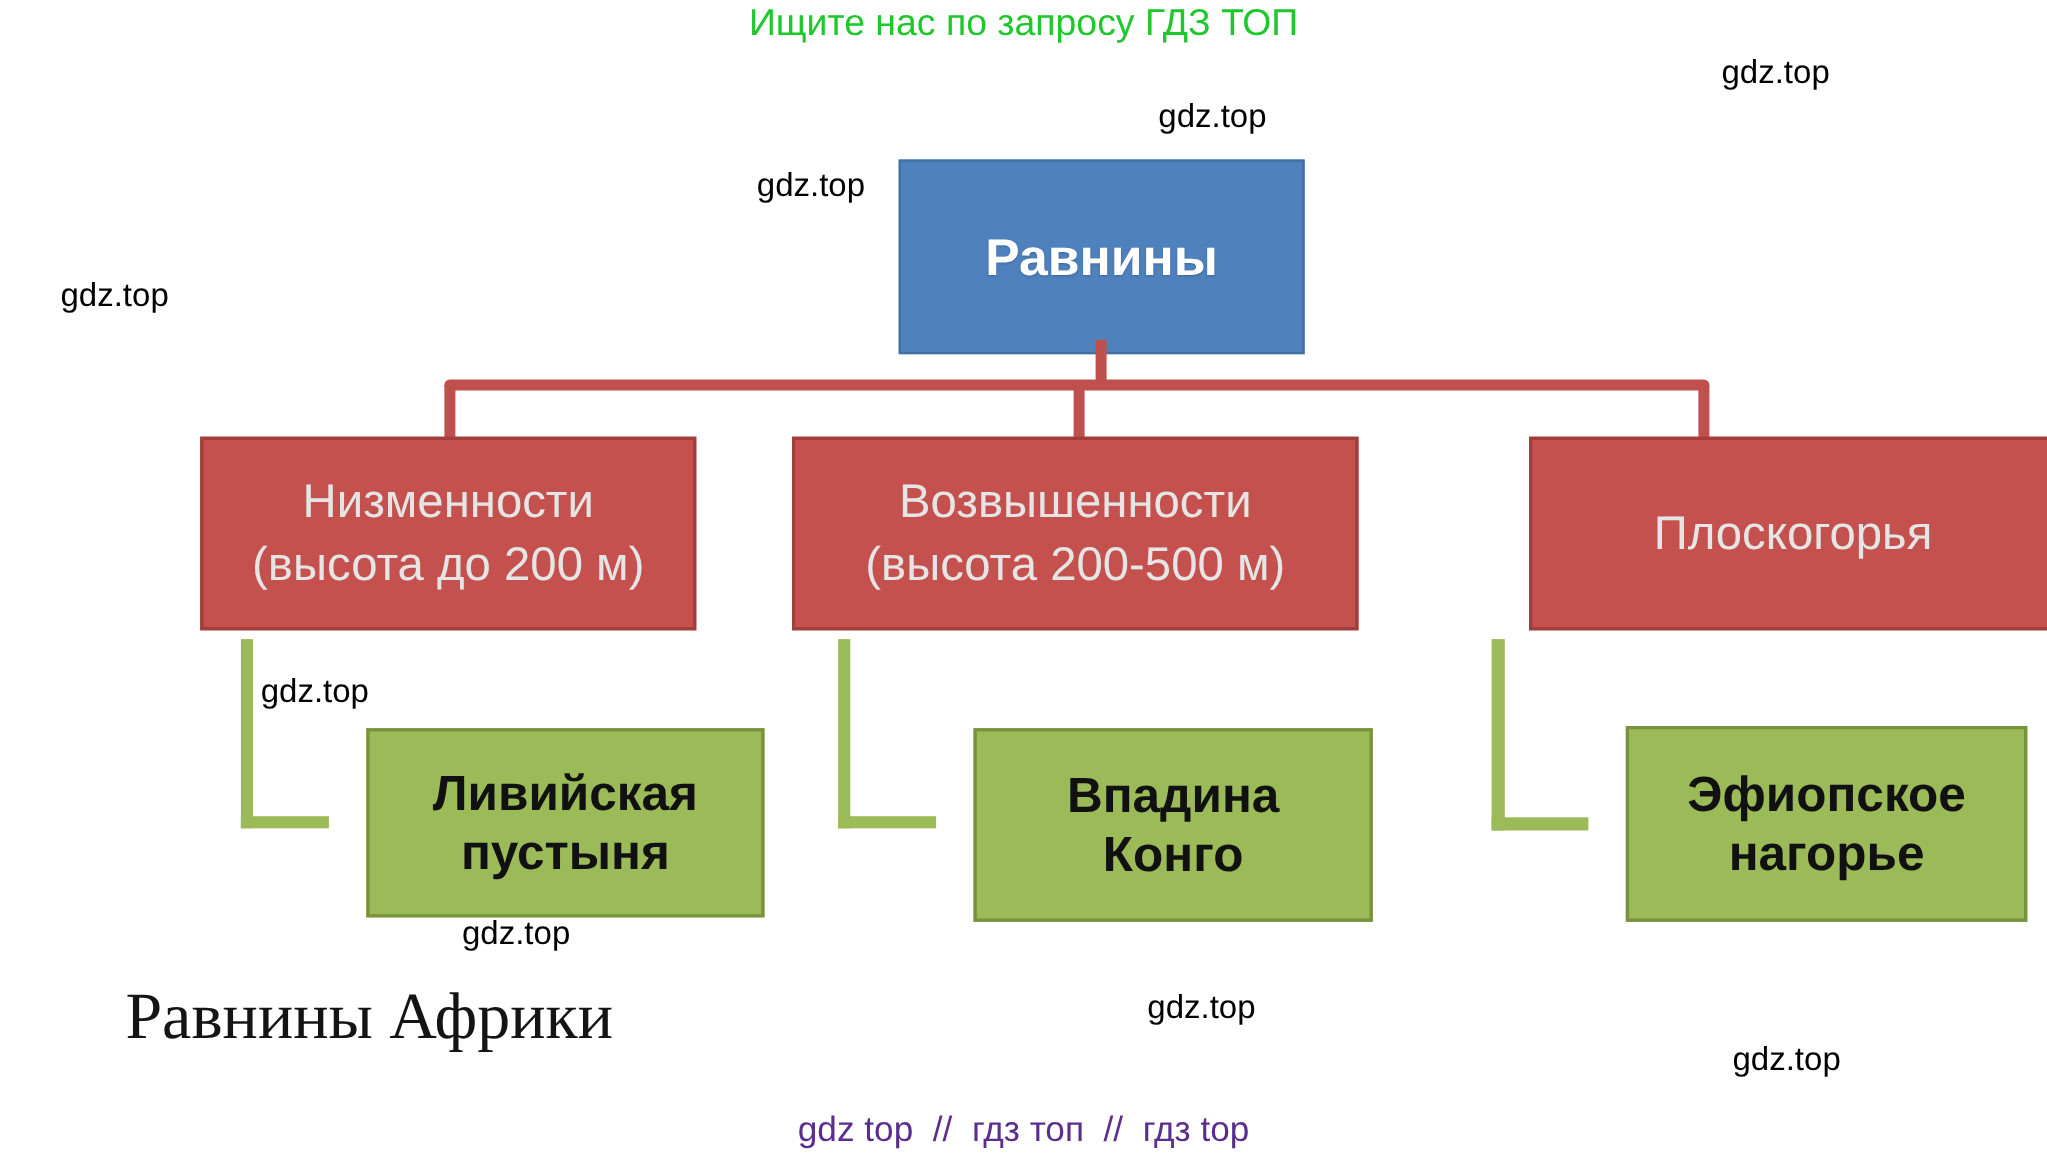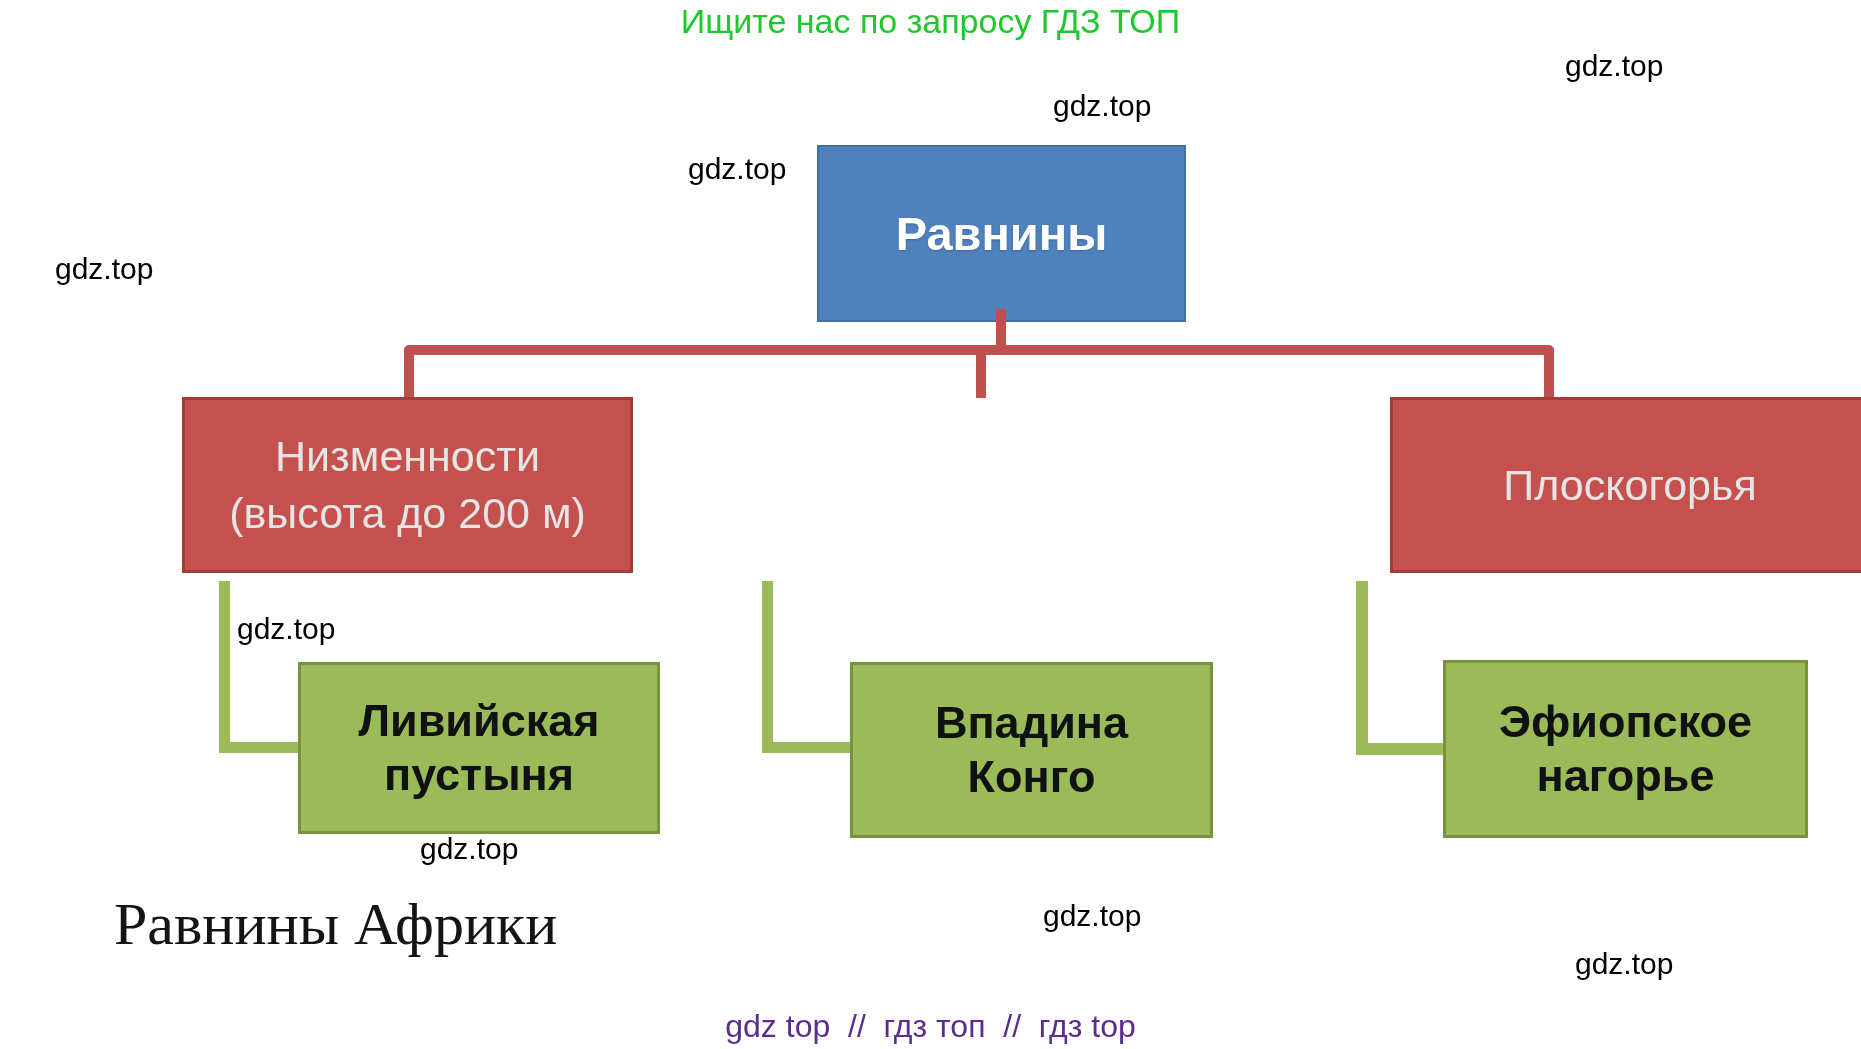--- a/index.html
+++ b/index.html
@@ -74,21 +74,21 @@
   .gh-2 { left: 762px;  top: 742px; width: 89px; height: 11px; }
   .gv-3 { left: 1356px; top: 581px; width: 12px; height: 174px; }
   .gh-3 { left: 1356px; top: 743px; width: 88px; height: 12px; }
 
   
   .leaf-box {
     position: absolute;
     background: #9bbb59; border: 3px solid #79923d;
     display: flex; align-items: center; justify-content: center;
     color: #111111; font-weight: 700; font-size: 45px; line-height: 54px;
-    text-align: center; padding: 0 18px;
+    text-align: center; padding: 0 18px; margin-left: 35px;
   }
   .leaf-1 { left: 298px;  top: 662px; width: 362px; height: 172px; }
   .leaf-2 { left: 850px;  top: 662px; width: 363px; height: 176px; }
   .leaf-3 { left: 1443px; top: 660px; width: 365px; height: 178px; }
 
   
   .caption {
     position: absolute; left: 114px; top: 890px;
     font-family: "Liberation Serif", "DejaVu Serif", serif;
     font-size: 60px; color: #141414;
@@ -117,20 +117,24 @@
   <div class="conn-red conn-stub"></div>
   <div class="conn-red conn-hline"></div>
   <div class="conn-red conn-drop-l"></div>
   <div class="conn-red conn-drop-c"></div>
   <div class="conn-red conn-drop-r"></div>
 
   <div class="cat-box cat-1">
     <span>Низменности</span>
     <span>(высота до 200 м)</span>
   </div>
+  <div class="cat-box cat-2">
+    <span>Возвышенности</span>
+    <span>(высота 200-500 м)</span>
+  </div>
   <div class="cat-box cat-3">
     <span>Плоскогорья</span>
   </div>
 
   <div class="conn-green gv-1"></div>
   <div class="conn-green gh-1"></div>
   <div class="conn-green gv-2"></div>
   <div class="conn-green gh-2"></div>
   <div class="conn-green gv-3"></div>
   <div class="conn-green gh-3"></div>

